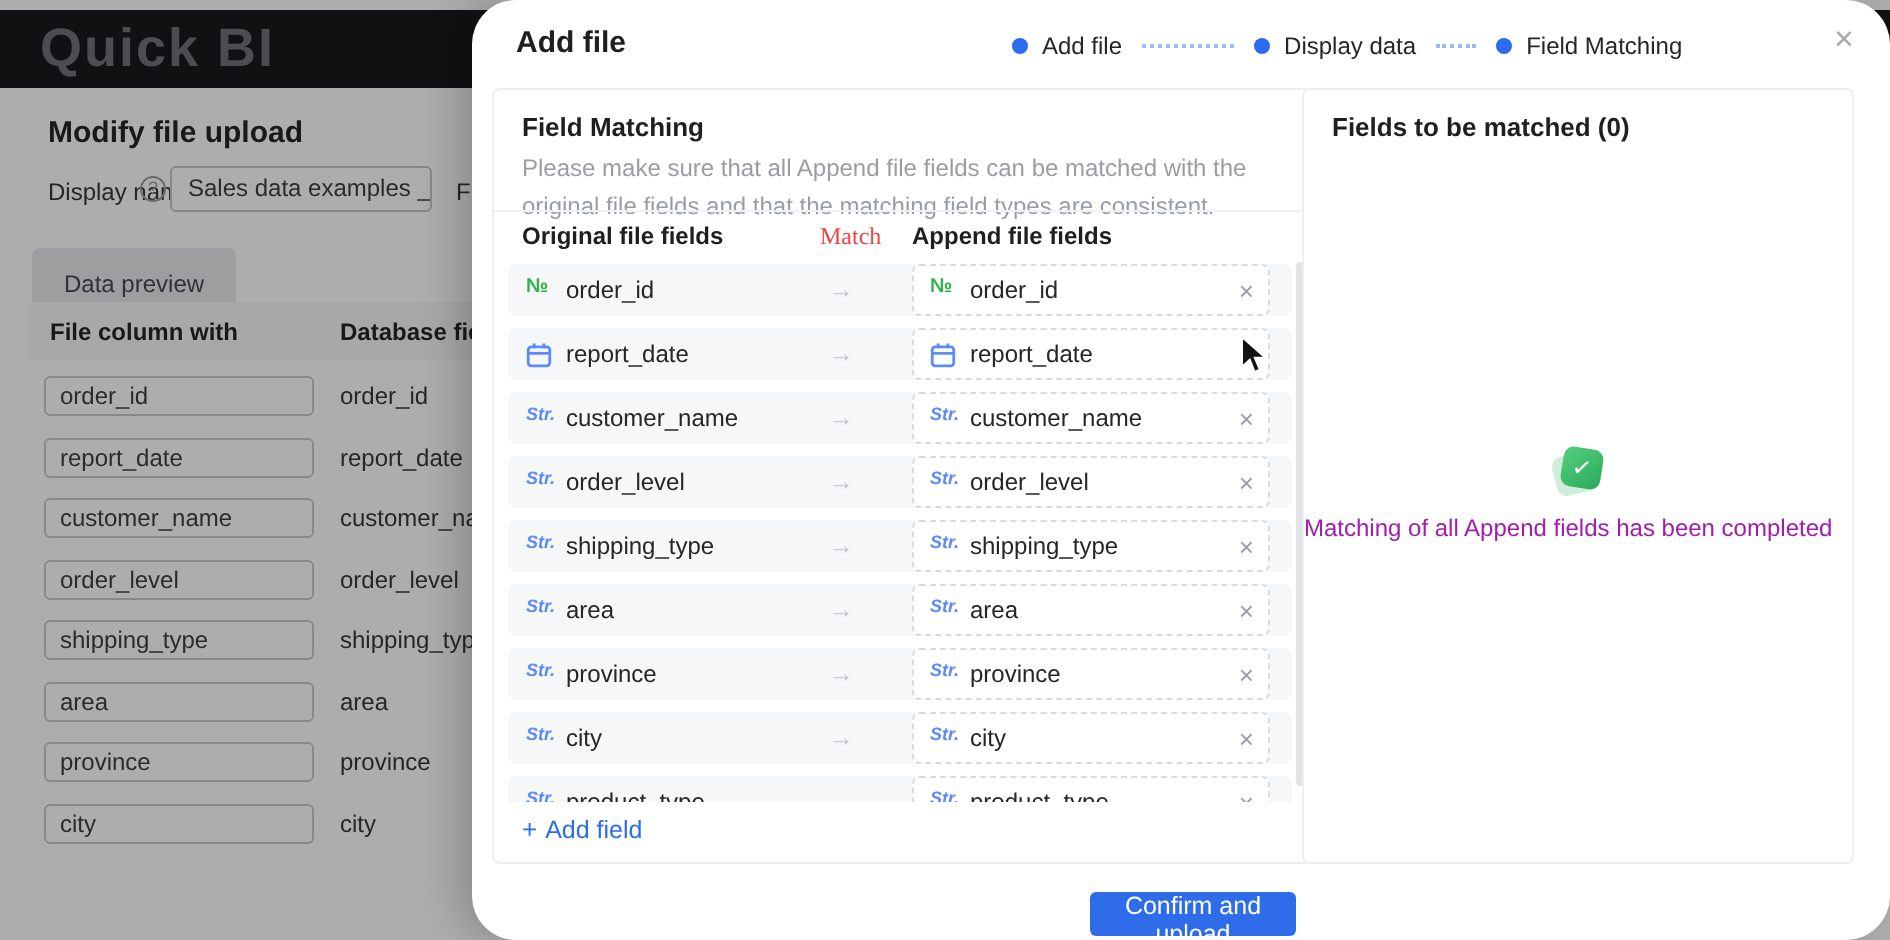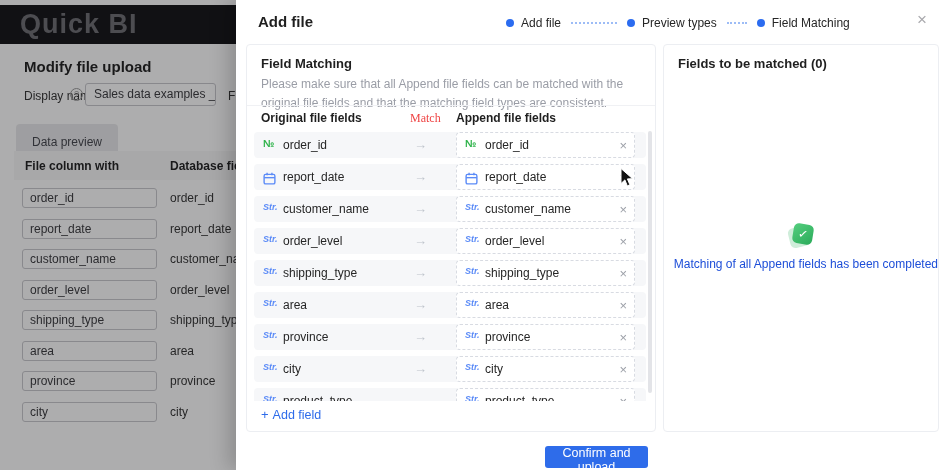--- a/index.html
+++ b/index.html
@@ -21,34 +21,34 @@
   .bg-thead { position:absolute; left:14px; top:151px; width:930px; height:29px; background:#f7f7f8; }
   .bg-th1 { position:absolute; left:25px; top:159px; font-size:12px; font-weight:bold; color:#1f1f1f; }
   .bg-th2 { position:absolute; left:170px; top:159px; font-size:12px; font-weight:bold; color:#1f1f1f; white-space:nowrap; }
   .bg-row { position:absolute; left:0; width:945px; height:24px; }
   .bg-input { position:absolute; left:22px; top:0; width:135px; height:20px; border:1px solid #c9c9cd; border-radius:3px; background:#fff; font-size:12px; color:#3a3a3e; line-height:18px; padding-left:7px; white-space:nowrap; overflow:hidden; }
   .bg-dbfield { position:absolute; left:170px; top:3px; font-size:12px; color:#333; white-space:nowrap; }
 
   .overlay { position:absolute; inset:0; background:rgba(15,15,18,0.34); }
 
   
-  .modal { position:absolute; left:236px; top:0; width:709px; height:470px; background:#fff; box-shadow:-8px 0 18px rgba(0,0,0,0.18); }
+  .modal { position:absolute; left:236px; top:0; width:709px; height:470px; background:#fff; box-shadow:-8px 0 18px rgba(0,0,0,0.18);border-radius:22px; }
   .modal-title { position:absolute; left:22px; top:13px; font-size:15px; font-weight:bold; color:#1f1f1f; }
   .stepper { position:absolute; left:270px; top:16px; display:flex; align-items:center; }
   .step-item { display:flex; align-items:center; }
   .step-dot { width:8px; height:8px; border-radius:50%; background:#2b6cf0; display:inline-block; }
   .step-label { margin-left:7px; font-size:12px; color:#262626; white-space:nowrap; }
   .step-connector { border-top:2px dotted #9dbcf6; margin:0 10px; display:inline-block; }
   .step-connector.c1 { width:46px; }
   .step-connector.c2 { width:20px; }
   .modal-close { position:absolute; right:12px; top:9px; font-size:17px; color:#a9a9ad; width:22px; height:22px; text-align:center; line-height:22px; cursor:pointer; }
 
   .panel { position:absolute; top:44px; height:388px; border:1px solid #eceef2; border-radius:4px; background:#fff; }
   .panel-left { left:10px; width:410px; }
-  .panel-right { left:427px; width:276px; }
+  .panel-right { left:415px; width:276px; }
 
   .fm-title { position:absolute; left:14px; top:11px; font-size:13px; font-weight:bold; color:#1f1f1f; }
   .fm-desc { position:absolute; left:14px; top:30px; width:374px; font-size:12px; color:#9a9da6; line-height:1.55; }
   .fm-hr { position:absolute; left:0; top:60px; width:100%; border-top:1px solid #f0f1f4; }
   .fm-col { position:absolute; top:66px; font-size:12px; white-space:nowrap; }
   .fm-col-orig { left:14px; font-weight:bold; color:#1f1f1f; }
   .fm-col-match { left:163px; color:#ef4444;font-family:Liberation Serif, serif; }
   .fm-col-append { left:209px; font-weight:bold; color:#1f1f1f; }
 
   .fm-rows-clip { position:absolute; left:0; top:84px; width:100%; height:272px; overflow:hidden; }
@@ -67,21 +67,21 @@
   .fm-scrollbar { position:absolute; right:3px; top:2px; width:4px; height:262px; border-radius:2px; background:#e3e4e8; }
 
   .add-field { position:absolute; left:14px; bottom:9px; font-size:12.5px; color:#2e6cea; cursor:pointer; }
   .add-field .plus { margin-right:4px; font-size:13px; }
 
   .rp-title { position:absolute; left:14px; top:11px; font-size:13px; font-weight:bold; color:#1f1f1f; }
   .done-icon { position:absolute; left:50%; top:178px; width:26px; height:26px; margin-left:-13px; }
   .done-sq { position:absolute; width:20px; height:20px; border-radius:5px; }
   .done-back { left:1px; top:4px; background:#bfe7cd; transform:rotate(-14deg); opacity:.75; }
   .done-front { left:5px; top:1px; background:linear-gradient(135deg,#55ce7e,#2aab5a); transform:rotate(9deg); color:#fff; font-size:12px; line-height:20px; text-align:center; }
-  .rp-empty-text { position:absolute; left:0; top:212px; width:100%; text-align:right; font-size:12px; color:#1d4ed8; }
+  .rp-empty-text { position:absolute; left:0; top:212px; width:100%; text-align:left; font-size:12px; color:#a21caf; }
 
   .confirm-btn { position:absolute; left:309px; top:446px; width:103px; height:22px; background:#2e6cea; border:none; border-radius:3px; color:#fff; font-size:12.5px; font-family:"Liberation Sans",sans-serif; cursor:pointer; }
 
   .mouse-cursor { position:absolute; left:620px; top:168px; z-index:50; }
 </style>
 </head>
 <body>
 
 <div class="bg-page">
   <div class="bg-header">
@@ -139,21 +139,21 @@
 <div class="modal">
   <div class="modal-title">Add file</div>
   <div class="stepper" id="stepper">
       <span class="step-item">
         <span class="step-dot"></span>
         <span class="step-label">Add file</span>
       </span>
       <span class="step-connector c1"></span>
       <span class="step-item">
         <span class="step-dot"></span>
-        <span class="step-label">Preview types</span>
+        <span class="step-label">Display data</span>
       </span>
       <span class="step-connector c2"></span>
       <span class="step-item">
         <span class="step-dot"></span>
         <span class="step-label">Field Matching</span>
       </span>
     </div>
   <div class="modal-close">×</div>
 
   <div class="panel panel-left">

